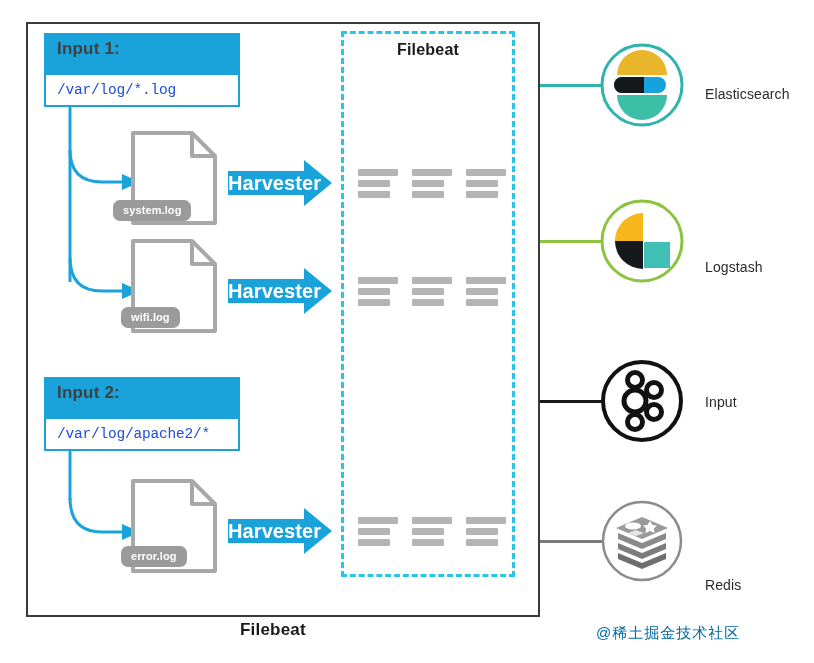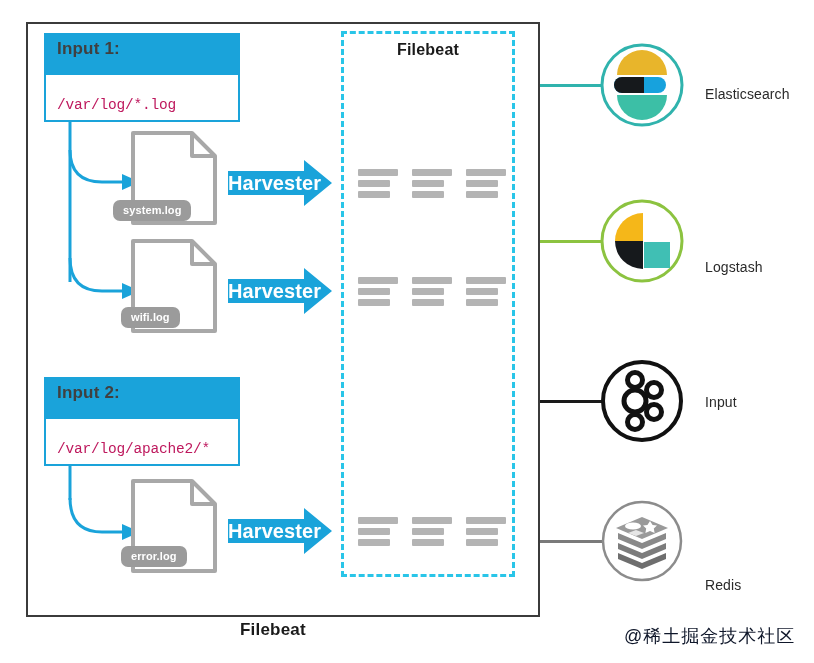--- a/index.html
+++ b/index.html
@@ -57,24 +57,24 @@
     display: block;
     color: #404040;
     font-size: 17px;
     font-weight: bold;
     padding: 4px 0 16px 11px;
     letter-spacing: 0.2px;
   }
   .input-box .input-path {
     display: block;
     background: #ffffff;
-    color: #be185d;
+    color: #1d4ed8;
     font-family: "Liberation Mono", "DejaVu Sans Mono", monospace;
     font-size: 14.5px;
-    padding: 22px 0 7px 11px;
+    padding: 7px 0 7px 11px;
     letter-spacing: -0.2px;
     white-space: nowrap;
     overflow: hidden;
   }
   #input-1 { left: 44px; top: 33px; }
   #input-2 { left: 44px; top: 377px; }
 
   
   .file-doc {
     position: absolute;
@@ -205,24 +205,24 @@
   #conn-logstash      { top: 240px; background: #8cc340; }
   #conn-kafka         { top: 400px; background: #1a1a1a; }
   #conn-redis         { top: 540px; background: #7a7a7a; }
 
   
   #wires { position: absolute; left: 0; top: 0; width: 814px; height: 663px; pointer-events: none; }
 
   
   .watermark {
     position: absolute;
-    left: 624px;
+    left: 596px;
     top: 624px;
-    font-size: 18px;
-    color: #0f172a;
+    font-size: 15px;
+    color: #0369a1;
     letter-spacing: 1px;
     white-space: nowrap;
   }
 </style>
 </head>
 <body>
 
 <div id="canvas">
 
   <div class="filebeat-frame"></div>

